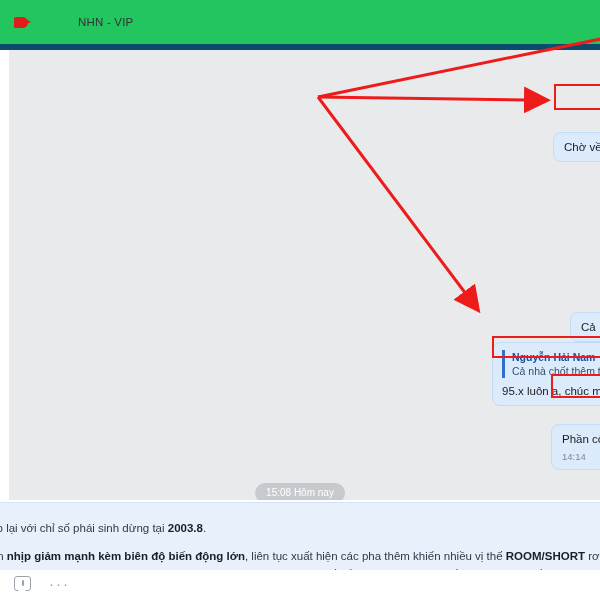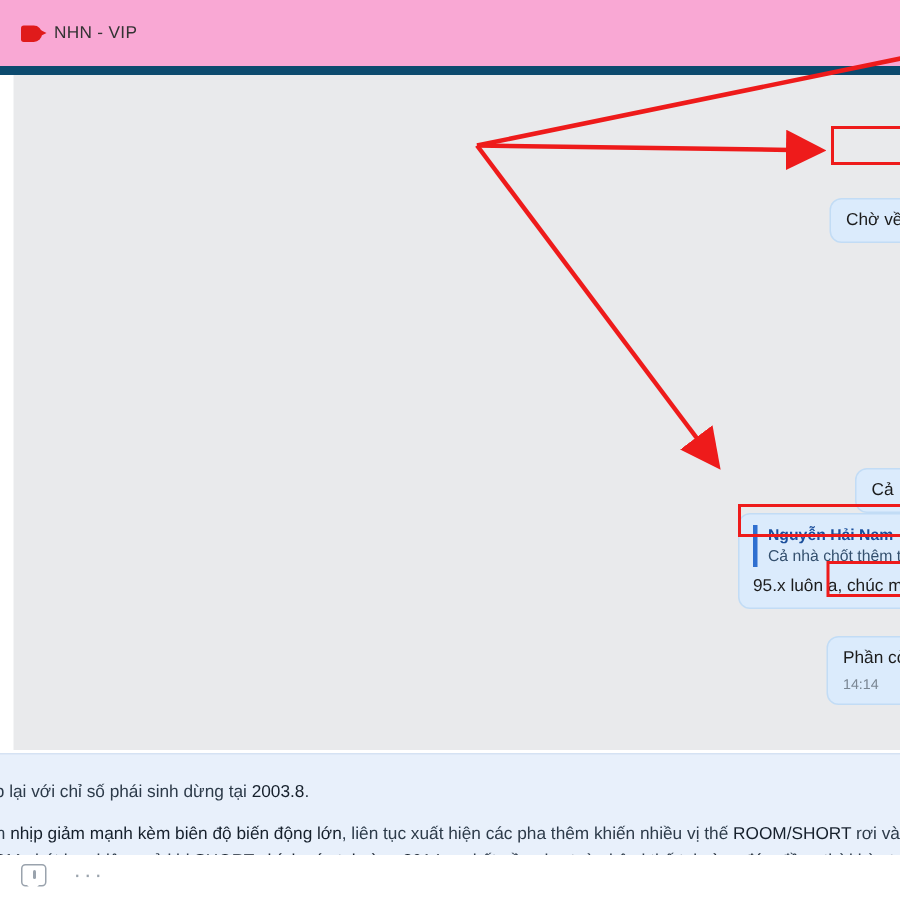--- a/index.html
+++ b/index.html
@@ -19,25 +19,26 @@
     background: #ffffff;
     overflow: hidden;
   }
 
   
   .header {
     position: absolute;
     left: 0; top: 0;
     width: 600px;
     height: 44px;
-    background: #f9a8d4;
+    background: #22c55e;
     display: flex;
     align-items: center;
     padding-left: 14px;
     box-sizing: border-box;
+    gap: 42px;
   }
   .header-icon {
     width: 14px;
     height: 11px;
     background: #e01b1b;
     border-radius: 2px 6px 6px 2px;
     margin-right: 8px;
     flex: 0 0 auto;
     position: relative;
   }
@@ -218,21 +219,21 @@
     box-sizing: border-box;
     overflow: hidden;
   }
   .bottom-line {
     position: absolute;
     font-size: 11.5px;
     color: #2d3b4a;
     line-height: 15px;
     white-space: nowrap;
   }
-  .bottom-line b { font-weight: normal; color: #16202c; }
+  .bottom-line b { font-weight: bold; color: #16202c; }
   .bl-1 { left: -22px; top: 18px; }
   .bl-2 { left: -22px; top: 46px; }
   .bl-3 { left: -22px; top: 64px; }
 
   .bottom-actions {
     position: absolute;
     left: 14px;
     top: 76px;
     display: flex;
     align-items: center;
@@ -298,20 +299,21 @@
         <div class="quote-text">Cả nhà chốt thêm tại 95.x-</div>
       </div>
       <div class="quote-reply-text">95.x luôn a, chúc mừng c</div>
     </div>
 
     <div class="bubble bubble-phan-con">
       <div>Phần còn l</div>
       <div class="bubble-time">14:14</div>
     </div>
 
+    <div class="day-divider">15:08 Hôm nay</div>
   </div>
 
   <div class="redbox redbox-cho-ve"></div>
   <div class="redbox redbox-95x"></div>
   <div class="redbox redbox-phan-con"></div>
 
   <svg class="arrow-svg" viewBox="0 0 600 600">
     <defs>
       <marker id="ah" markerWidth="9" markerHeight="9" refX="1" refY="4.5" orient="auto">
         <path d="M0,0 L9,4.5 L0,9 z" fill="#ee1b1b"></path>

